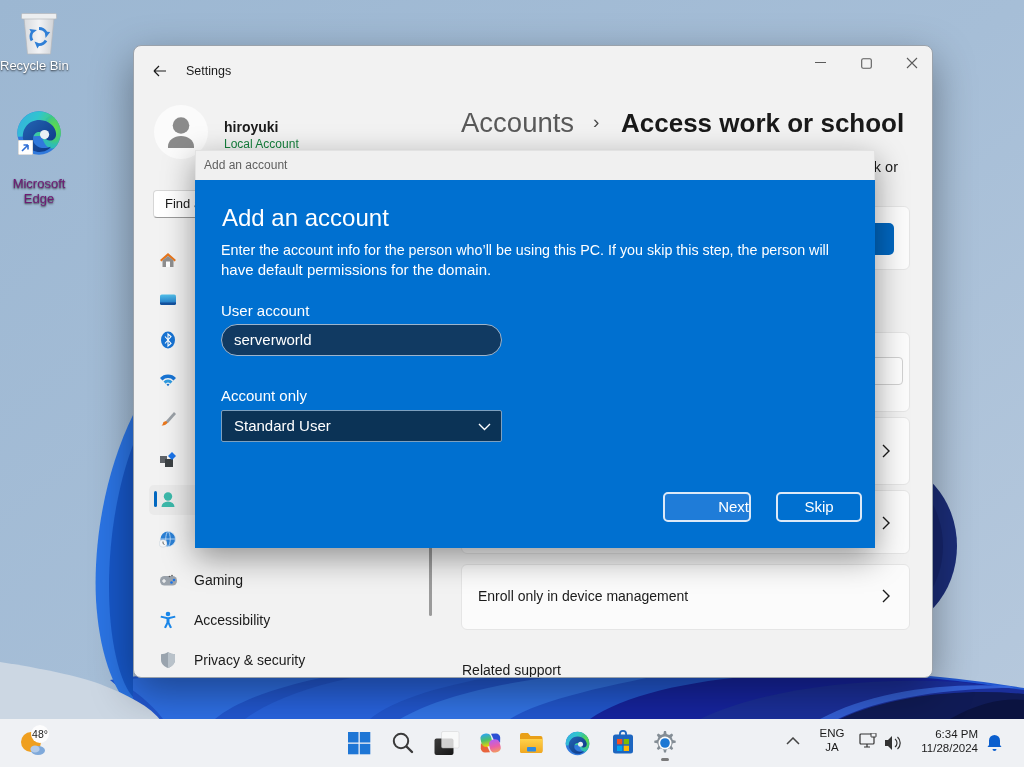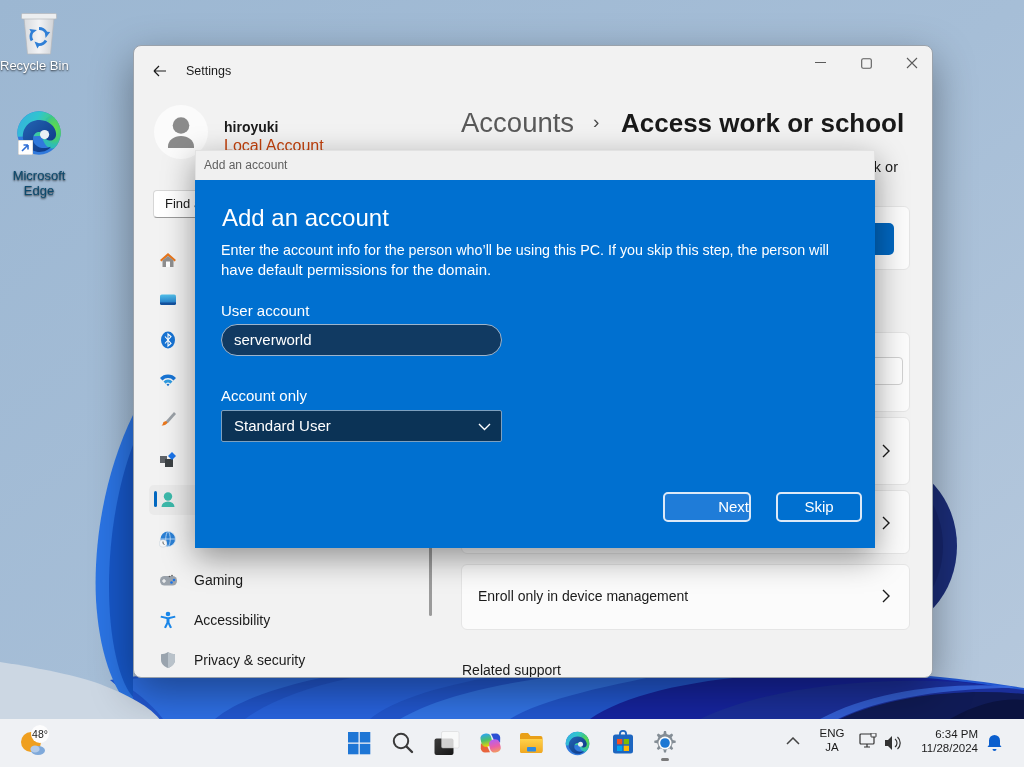--- a/index.html
+++ b/index.html
@@ -122,21 +122,21 @@
 </div>
 
 <div class="abs" style="left:0px;top:110px;width:78px;text-align:center">
   <svg width="46" height="46" viewBox="0 0 24 24" style="display:block;margin:0 auto">
     <use href="#edgeicon"></use>
   </svg>
   <svg width="15" height="15" viewBox="0 0 15 15" style="position:absolute;left:18px;top:30px">
     <rect x="0" y="0" width="15" height="15" fill="#fff" stroke="#7a7a7a" stroke-width="0.5"></rect>
     <path d="M4,11 L10,5 M10,5 l-4.5,0 M10,5 l0,4.5" stroke="#2f6fd6" stroke-width="1.6" fill="none"></path>
   </svg>
-  <div style="color:#0c4a6e;font-size:13px;margin-top:12px;line-height:15px;text-shadow:0 1px 2px rgba(0,0,0,.8)">Microsoft<br>Edge</div>
+  <div style="color:#701a75;font-size:13px;margin-top:20px;line-height:15px;text-shadow:0 1px 2px rgba(0,0,0,.8)">Microsoft<br>Edge</div>
 </div>
 
 <div class="abs" id="win" style="left:133px;top:45px;width:800px;height:633px;background:#f2f2f2;border-radius:8px;border:1px solid #9aa2ab;box-shadow:0 14px 42px rgba(0,0,0,.38);overflow:hidden">
 
   <svg class="abs" width="14" height="12" viewBox="0 0 14 12" style="left:19px;top:19px">
     <path d="M1,6 L13,6 M1,6 l5,-5 M1,6 l5,5" stroke="#1b1b1b" stroke-width="1.2" fill="none"></path>
   </svg>
   <div class="abs" style="left:52px;top:18px;font-size:12.5px;color:#1b1b1b">Settings</div>
   <div class="abs" style="left:681px;top:16px;width:11px;height:1.3px;background:#5b5b5b"></div>
   <svg class="abs" width="11" height="11" viewBox="0 0 11 11" style="left:727px;top:12px">
@@ -145,21 +145,21 @@
   <svg class="abs" width="12" height="12" viewBox="0 0 12 12" style="left:772px;top:11px">
     <path d="M1,1 L11,11 M11,1 L1,11" stroke="#5b5b5b" stroke-width="1.1"></path>
   </svg>
 
   <div class="abs" style="left:20px;top:59px;width:54px;height:54px;border-radius:50%;background:#fbfbfb"></div>
   <svg class="abs" width="54" height="54" viewBox="0 0 54 54" style="left:20px;top:59px">
     <circle cx="27" cy="20.5" r="8.3" fill="#8b8b8b"></circle>
     <path d="M14,41.5 a13,10.5 0 0 1 26,0 l0,1.5 -26,0 Z" fill="#8b8b8b"></path>
   </svg>
   <div class="abs" style="left:90px;top:73px;font-size:14px;font-weight:bold;color:#1b1b1b">hiroyuki</div>
-  <div class="abs" style="left:90px;top:91px;font-size:16px;color:#c2410c">Local Account</div>
+  <div class="abs" style="left:90px;top:91px;font-size:12px;color:#15803d">Local Account</div>
 
   <div class="abs" style="left:327px;top:60.5px;font-size:27.5px;color:#595959;white-space:nowrap">Accounts</div>
   <div class="abs" style="left:459px;top:64.5px;font-size:19px;color:#4a4a4a">›</div>
   <div class="abs" style="left:487px;top:62px;font-size:26px;font-weight:bold;color:#191919;white-space:nowrap">Access work or school</div>
 
   <div class="abs" style="left:19px;top:144px;width:230px;height:28px;background:#ffffff;border:1px solid #d6d6d6;border-bottom-color:#9a9a9a;border-radius:4px"></div>
   <div class="abs" style="left:31px;top:150px;font-size:13px;color:#1b1b1b">Find a setting</div>
 
   <div class="abs" style="left:15px;top:439px;width:290px;height:30px;background:#eaeaea;border-radius:5px"></div>
   <div class="abs" style="left:19.5px;top:445px;width:3px;height:16px;background:#0067c0;border-radius:2px"></div>

